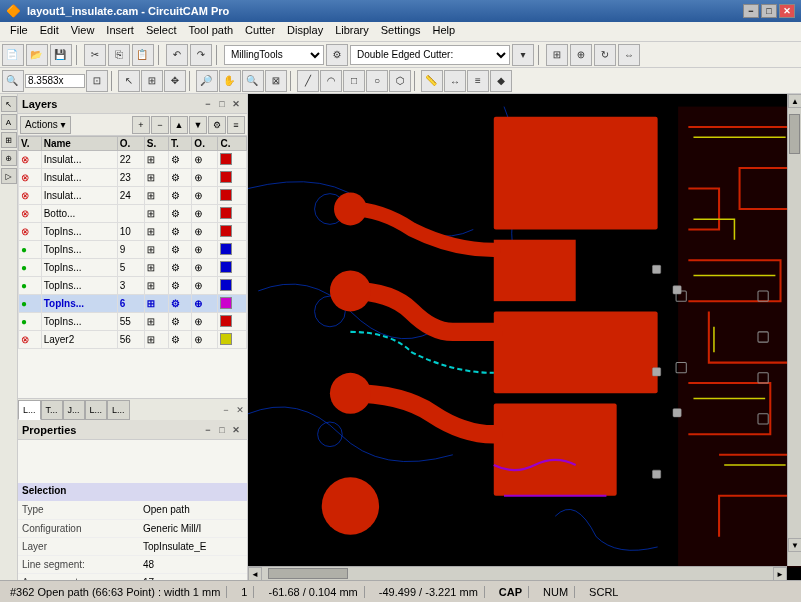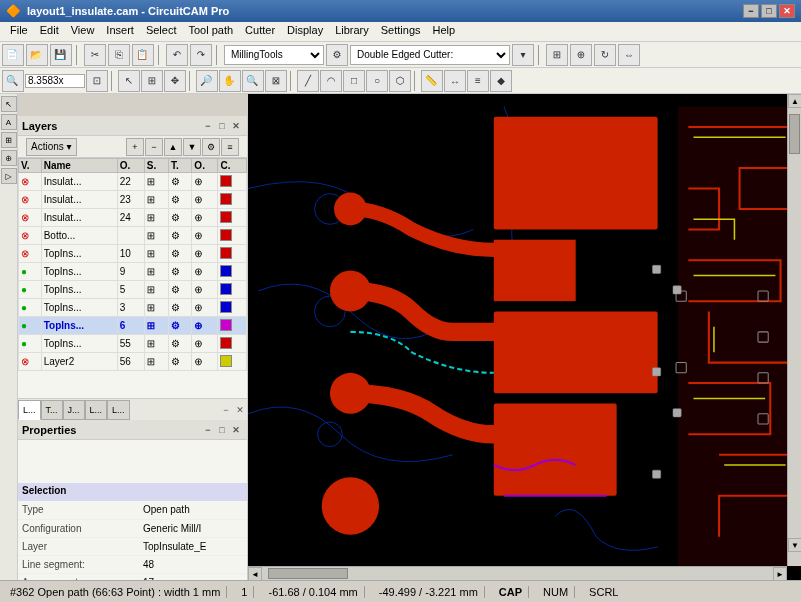--- a/index.html
+++ b/index.html
@@ -128,21 +128,21 @@
     .panel-header-btn {
       width: 14px; height: 14px;
       font-size: 9px;
       display: flex; align-items: center; justify-content: center;
       cursor: pointer; color: #555;
     }
     .panel-toolbar {
       height: 22px;
       display: flex;
       align-items: center;
-      padding: 0 8px;
+      padding: 0 2px;
       gap: 1px;
       border-bottom: 1px solid #ccc;
       background: #eeede6;
     }
     .panel-toolbar-btn {
       height: 18px; width: 18px;
       font-size: 9px;
       background: #e0e0d8;
       border: 1px solid #aaa;
       display: flex; align-items: center; justify-content: center;
@@ -288,21 +288,21 @@
     .status-segment {
       padding: 0 6px;
       border-right: 1px solid #999;
       white-space: nowrap;
     }
     .status-segment:last-child { border-right: none; }
     .status-help { flex: 1; }
     .status-cap { font-weight: bold; }
 
     .layers-scroll { overflow-y: auto; flex: 1; }
-    .split-container { display: flex; flex-direction: column; width: 230px; border-right: 1px solid #ccc; margin-top: 22px; }
+    .split-container { display: flex; flex-direction: column; width: 230px; border-right: 1px solid #ccc; }
   </style>
 </head>
 <body>
 
 <div class="title-bar">
   <span style="margin-right:6px; font-size:12px;">🔶</span>
   <span class="title-bar-text">layout1_insulate.cam - CircuitCAM Pro</span>
   <div class="title-bar-controls">
     <div class="title-btn">−</div>
     <div class="title-btn">□</div>

